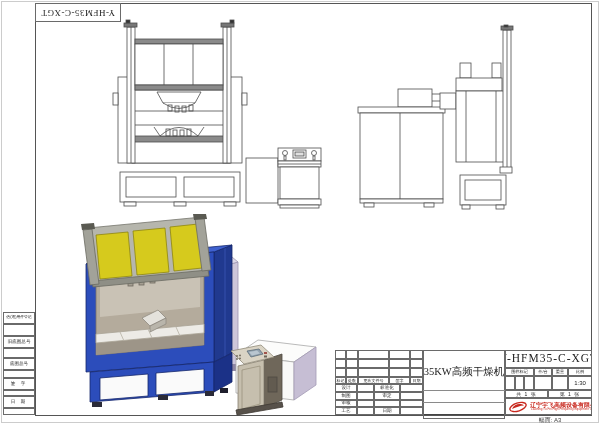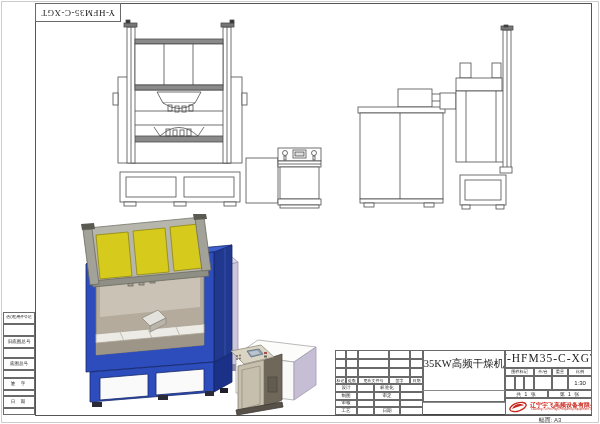--- a/index.html
+++ b/index.html
@@ -244,21 +244,21 @@
     <div class="cell" style="left:335px;top:400px;width:22px;height:7px;font-size:4.6px;">审核</div>
     <div class="cell" style="left:357px;top:400px;width:17px;height:7px;"></div>
     <div class="cell" style="left:374px;top:400px;width:26px;height:7px;font-size:4.6px;"></div>
     <div class="cell" style="left:400px;top:400px;width:23px;height:7px;"></div>
 
     <div class="cell" style="left:335px;top:407px;width:22px;height:8px;font-size:4.6px;">工艺</div>
     <div class="cell" style="left:357px;top:407px;width:17px;height:8px;"></div>
     <div class="cell" style="left:374px;top:407px;width:26px;height:8px;font-size:4.6px;">日期</div>
     <div class="cell" style="left:400px;top:407px;width:23px;height:8px;"></div>
 
-    <div class="cell serif" style="left:423px;top:350px;width:82px;height:52px;font-size:10.5px;align-items:flex-start;padding-top:8px;">35KW高频干燥机</div>
+    <div class="cell serif" style="left:423px;top:350px;width:82px;height:69px;font-size:10.5px;align-items:flex-start;padding-top:16px;">35KW高频干燥机</div>
     <div class="hline" style="left:423px;top:390px;width:82px;"></div>
     <div class="hline" style="left:423px;top:402px;width:82px;"></div>
 
     <div class="cell serif" style="left:505px;top:350px;width:87px;height:18px;font-size:11.5px;letter-spacing:1px;">Y-HFM35-C-XGT</div>
 
     <div class="cell" style="left:505px;top:368px;width:29px;height:8px;font-size:4.2px;">图样标记</div>
     <div class="cell" style="left:534px;top:368px;width:18px;height:8px;font-size:4.2px;">件/台</div>
     <div class="cell" style="left:552px;top:368px;width:16px;height:8px;font-size:4.2px;">重量</div>
     <div class="cell" style="left:568px;top:368px;width:24px;height:8px;font-size:4.2px;">比例</div>
 

